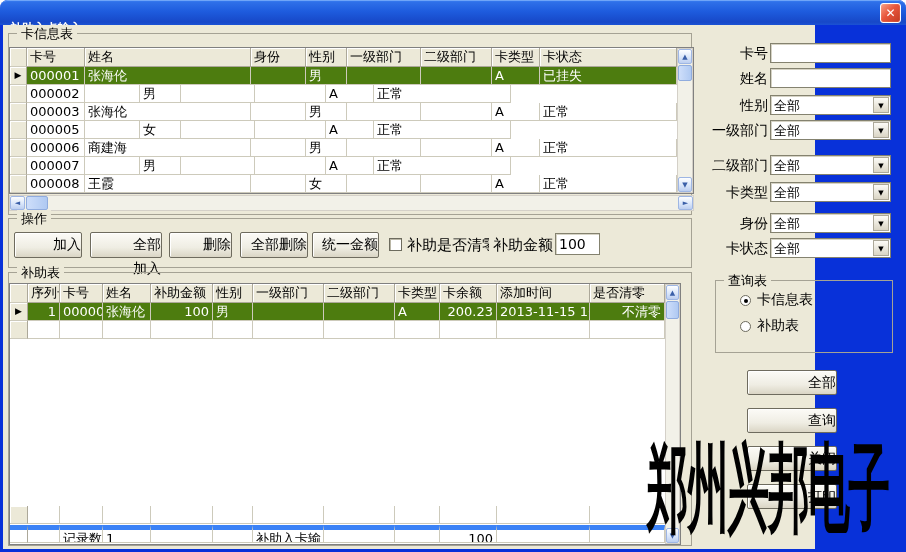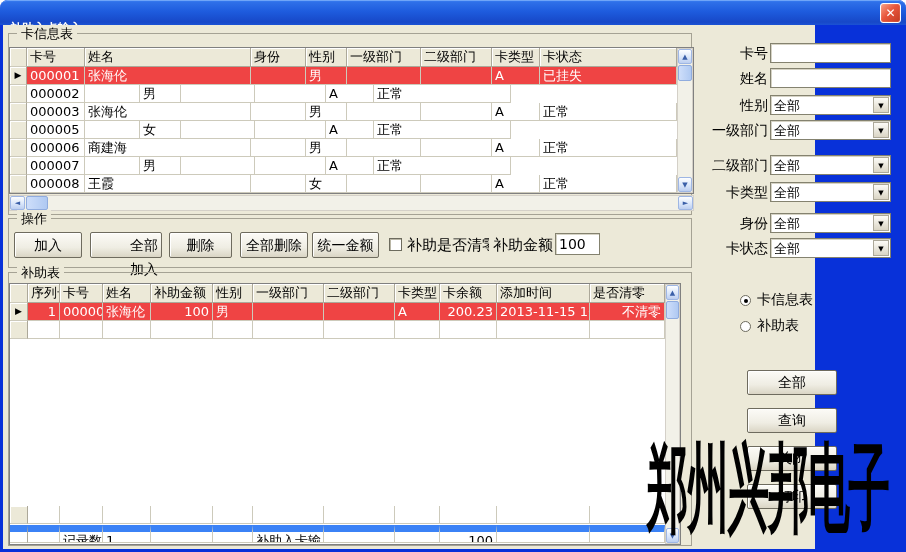--- a/index.html
+++ b/index.html
@@ -25,36 +25,36 @@
   .tblwrap { position:absolute; background:#fff; border:1px solid #808080; }
   .tbl { position:absolute; left:0; top:0; background:#fff; }
   .trow { display:flex; height:18px; }
   .thead-row { height:19px; }
   .tcell { flex:none; overflow:hidden; white-space:nowrap; font-size:13px; padding:0 3px;
     border-right:1px solid #CDCABB; border-bottom:1px solid #CDCABB; line-height:17px; color:#000; }
   .th { background:#ECE9D8; border-right:1px solid #ACA899; border-bottom:1px solid #ACA899;
     box-shadow:inset 1px 1px 0 #FFFFFF; line-height:18px; }
   .ind { background:#ECE9D8; border-right:1px solid #ACA899; border-bottom:1px solid #CDCABB;
     box-shadow:inset 1px 1px 0 #FFFFFF; text-align:center; font-size:9px; line-height:17px; }
-  .selected .tcell { background:#ef4444; color:#fff; }
+  .selected .tcell { background:#4d7c0f; color:#fff; }
   .selected .ind { background:#ECE9D8; color:#000; }
   .num { text-align:right; }
-  .footer-row .tcell { border-top:7px solid #3b82f6; background:#fff; }
+  .footer-row .tcell { border-top:5px solid #3b82f6; background:#fff; }
 
   
   .sbar { position:absolute; background:#F2F1E8; border:1px solid #D4D0C8; }
   .sbtn { position:absolute; background:linear-gradient(180deg,#FDFEFF 0%,#D7E4F9 60%,#BCCEF0 100%);
     border:1px solid #9EB6E4; border-radius:2px; color:#3A5FA8; font-size:7px; text-align:center; }
   .sthumb { position:absolute; background:linear-gradient(90deg,#CEDEFA,#AFC9F2);
     border:1px solid #90ACDE; border-radius:2px; }
 
   
   .btn { position:absolute; background:linear-gradient(180deg,#FCFBF7 0%,#EFEDE3 60%,#DAD5C5 100%);
     border:1px solid #6E6B5E; border-radius:2px; box-shadow:inset 1px 1px 0 #fff;
-    font-size:14px; font-family:Liberation Sans, sans-serif; text-align:center; cursor:pointer; color:#000; }
+    font-size:14px; font-family:Liberation Serif, serif; text-align:right; cursor:pointer; color:#000; }
 
   
   .txt { position:absolute; background:#fff; border:1px solid #84826F;
     box-shadow:inset 1px 1px 0 #D6D3C5; font-size:13px; padding:1px 3px;
     font-family:"DejaVu Sans",sans-serif; color:#000; }
   .combo { position:absolute; height:20px; background:#fff; border:1px solid #84826F;
     box-shadow:inset 1px 1px 0 #D6D3C5; }
   .combo-val { position:absolute; left:3px; top:1px; font-size:13px; white-space:nowrap; }
   .combo-btn { position:absolute; right:1px; top:1px; bottom:1px; width:16px;
     background:linear-gradient(180deg,#FCFBF7,#DAD5C5); border:1px solid #ACA899;
@@ -318,20 +318,23 @@
           <span class="combo-val">全部</span>
           <div class="combo-btn">▼</div>
         </div>
         <span class="fieldlabel" style="left: 700px; width: 65px; top: 215px;">卡状态</span>
         <div class="combo" style="left: 767px; top: 213px; width: 121px;">
           <span class="combo-val">全部</span>
           <div class="combo-btn">▼</div>
         </div>
       </div>
 
+    <div class="group" style="left:712px;top:255px;width:178px;height:73px;">
+      <span class="glabel">查询表</span>
+    </div>
     <div id="query-options">
         <div class="radio-row" style="left: 737px; top: 266px;">
           <span class="radio checked"></span>
           <span>卡信息表</span>
         </div>
         <div class="radio-row" style="left: 737px; top: 292px;">
           <span class="radio"></span>
           <span>补助表</span>
         </div>
       </div>

